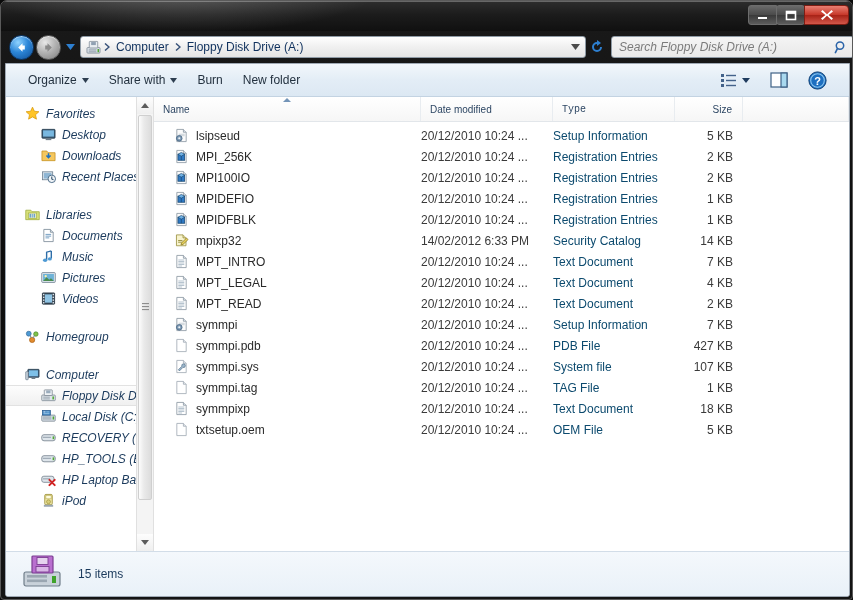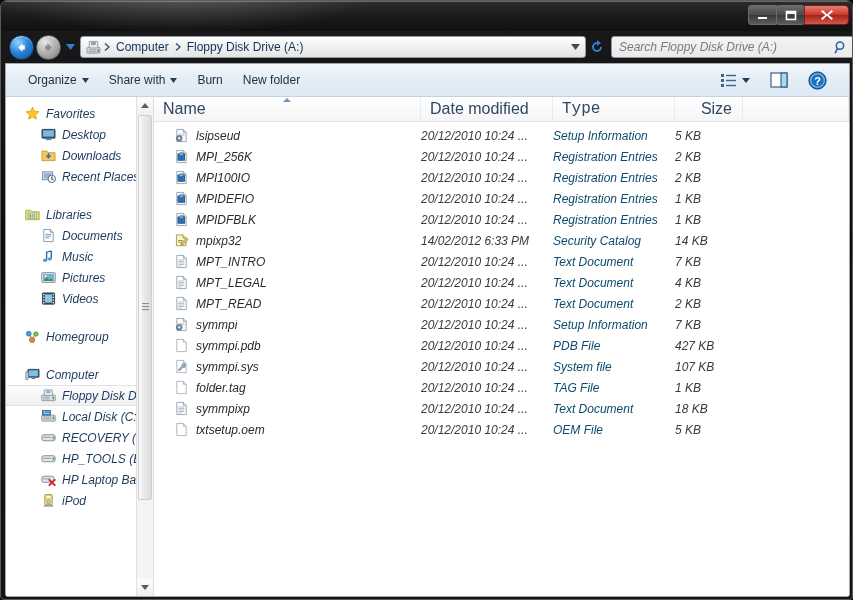--- a/index.html
+++ b/index.html
@@ -214,43 +214,43 @@
   #filepane { flex: 1 1 auto; display:flex; flex-direction:column; min-width: 0; background:#fff; }
 
   #colheaders {
     height: 25px; flex:0 0 auto;
     background: linear-gradient(180deg,#ffffff 0%,#f6f6f6 100%);
     border-bottom: 1px solid #e2e6ea;
     display:flex; align-items:stretch;
     position: relative;
   }
   .colhdr {
-    font-size: 16px; color: #2e4764;
+    font-size: 10px; color: #2e4764;
     display:flex; align-items:center;
     padding-left: 9px;
     border-right: 1px solid #e8ecf0;
     position: relative;
   }
   .colhdr.sorted::before{
     content:""; position:absolute; top:1px; left:50%; transform:translateX(-50%);
     width:0;height:0; border-left:4px solid transparent; border-right:4px solid transparent;
     border-bottom:4px solid #7394b8;
   }
   .col-name { width: 267px; flex:0 0 auto; }
   .col-date { width: 132px; flex:0 0 auto; }
   .col-type { width: 122px; flex:0 0 auto;font-family:Liberation Mono, monospace; }
   .col-size { width: 68px; flex:0 0 auto; justify-content:flex-end; padding-left:0; padding-right:10px; }
   .col-rest { flex:1 1 auto; }
 
-  #filelist { flex:1 1 auto; overflow:hidden; padding-top: 3px; font-style: italic; }
+  #filelist { flex:1 1 auto; overflow:hidden; padding-top: 3px; }
   .filerow { height: 21px; display:flex; align-items:center; font-size:12px; color:#2a2a2a; }
   .fr-name { width: 267px; flex:0 0 auto; display:flex; align-items:center; gap:7px; padding-left:19px; overflow:hidden;}
   .fr-date { width: 132px; flex:0 0 auto; color:#3a3a3a; }
   .fr-type { width: 122px; flex:0 0 auto; color:#0c4a6e; }
-  .fr-size { width: 68px; flex:0 0 auto; text-align:left; padding-right:10px; color:#3a3a3a; }
+  .fr-size { width: 68px; flex:0 0 auto; text-align:right; padding-right:10px; color:#3a3a3a; }
   .ficon { width:16px; height:16px; flex:0 0 auto; display:flex; align-items:center; justify-content:center; }
   .fname { white-space:nowrap; overflow:hidden; }
 
   
   #statusbar {
     height: 45px; flex:0 0 auto;
     background: linear-gradient(180deg,#f4f8fc 0%,#e9f1f8 100%);
     border-top: 1px solid #d2dde8;
     display:flex; align-items:center;
     padding-left: 16px; gap: 16px;
@@ -895,21 +895,21 @@
               <div class="fr-size">107 KB</div>
             </div>
             <div class="filerow">
               <div class="fr-name">
                 <span class="ficon">
                   <svg width="15" height="15" viewBox="0 0 16 16">
       <path d="M3 1.5 L10 1.5 L13 4.5 L13 14.5 L3 14.5 Z" fill="#ffffff" stroke="#a2acb6" stroke-width="0.9"></path>
       <path d="M10 1.5 L10 4.5 L13 4.5" fill="#e7ecf0" stroke="#a2acb6" stroke-width="0.9"></path>
     </svg>
                 </span>
-                <span class="fname">folder.tag</span>
+                <span class="fname">symmpi.tag</span>
               </div>
               <div class="fr-date">20/12/2010 10:24 ...</div>
               <div class="fr-type">TAG File</div>
               <div class="fr-size">1 KB</div>
             </div>
             <div class="filerow">
               <div class="fr-name">
                 <span class="ficon">
                   <svg width="15" height="15" viewBox="0 0 16 16">
       <path d="M3 1.5 L10 1.5 L13 4.5 L13 14.5 L3 14.5 Z" fill="#ffffff" stroke="#8d99a4" stroke-width="0.9"></path>
@@ -940,14 +940,28 @@
                 <span class="fname">txtsetup.oem</span>
               </div>
               <div class="fr-date">20/12/2010 10:24 ...</div>
               <div class="fr-type">OEM File</div>
               <div class="fr-size">5 KB</div>
             </div>
           </div>
       </div>
     </div>
 
+    <div id="statusbar">
+      <span>
+        <svg width="40" height="36" viewBox="0 0 40 36">
+          <rect x="2" y="18" width="36" height="14" rx="2" fill="#c9d2da" stroke="#6f7d89" stroke-width="1.2"></rect>
+          <rect x="5" y="21" width="20" height="2.6" fill="#9aa6b1"></rect>
+          <rect x="5" y="25.5" width="20" height="2.6" fill="#9aa6b1"></rect>
+          <rect x="30" y="22" width="4" height="7" fill="#3fa32a"></rect>
+          <rect x="10" y="2" width="21" height="17" rx="1" fill="#b96fcf" stroke="#7c3d92" stroke-width="1.2"></rect>
+          <rect x="15" y="3.5" width="11" height="7" fill="#e5d3ee" stroke="#7c3d92" stroke-width="0.9"></rect>
+          <rect x="14" y="12.5" width="13" height="5.5" fill="#d9b6e6" stroke="#7c3d92" stroke-width="0.9"></rect>
+        </svg>
+      </span>
+      <span id="statustext">15 items</span>
+    </div>
   </div>
 </div>
 
 </body></html>

